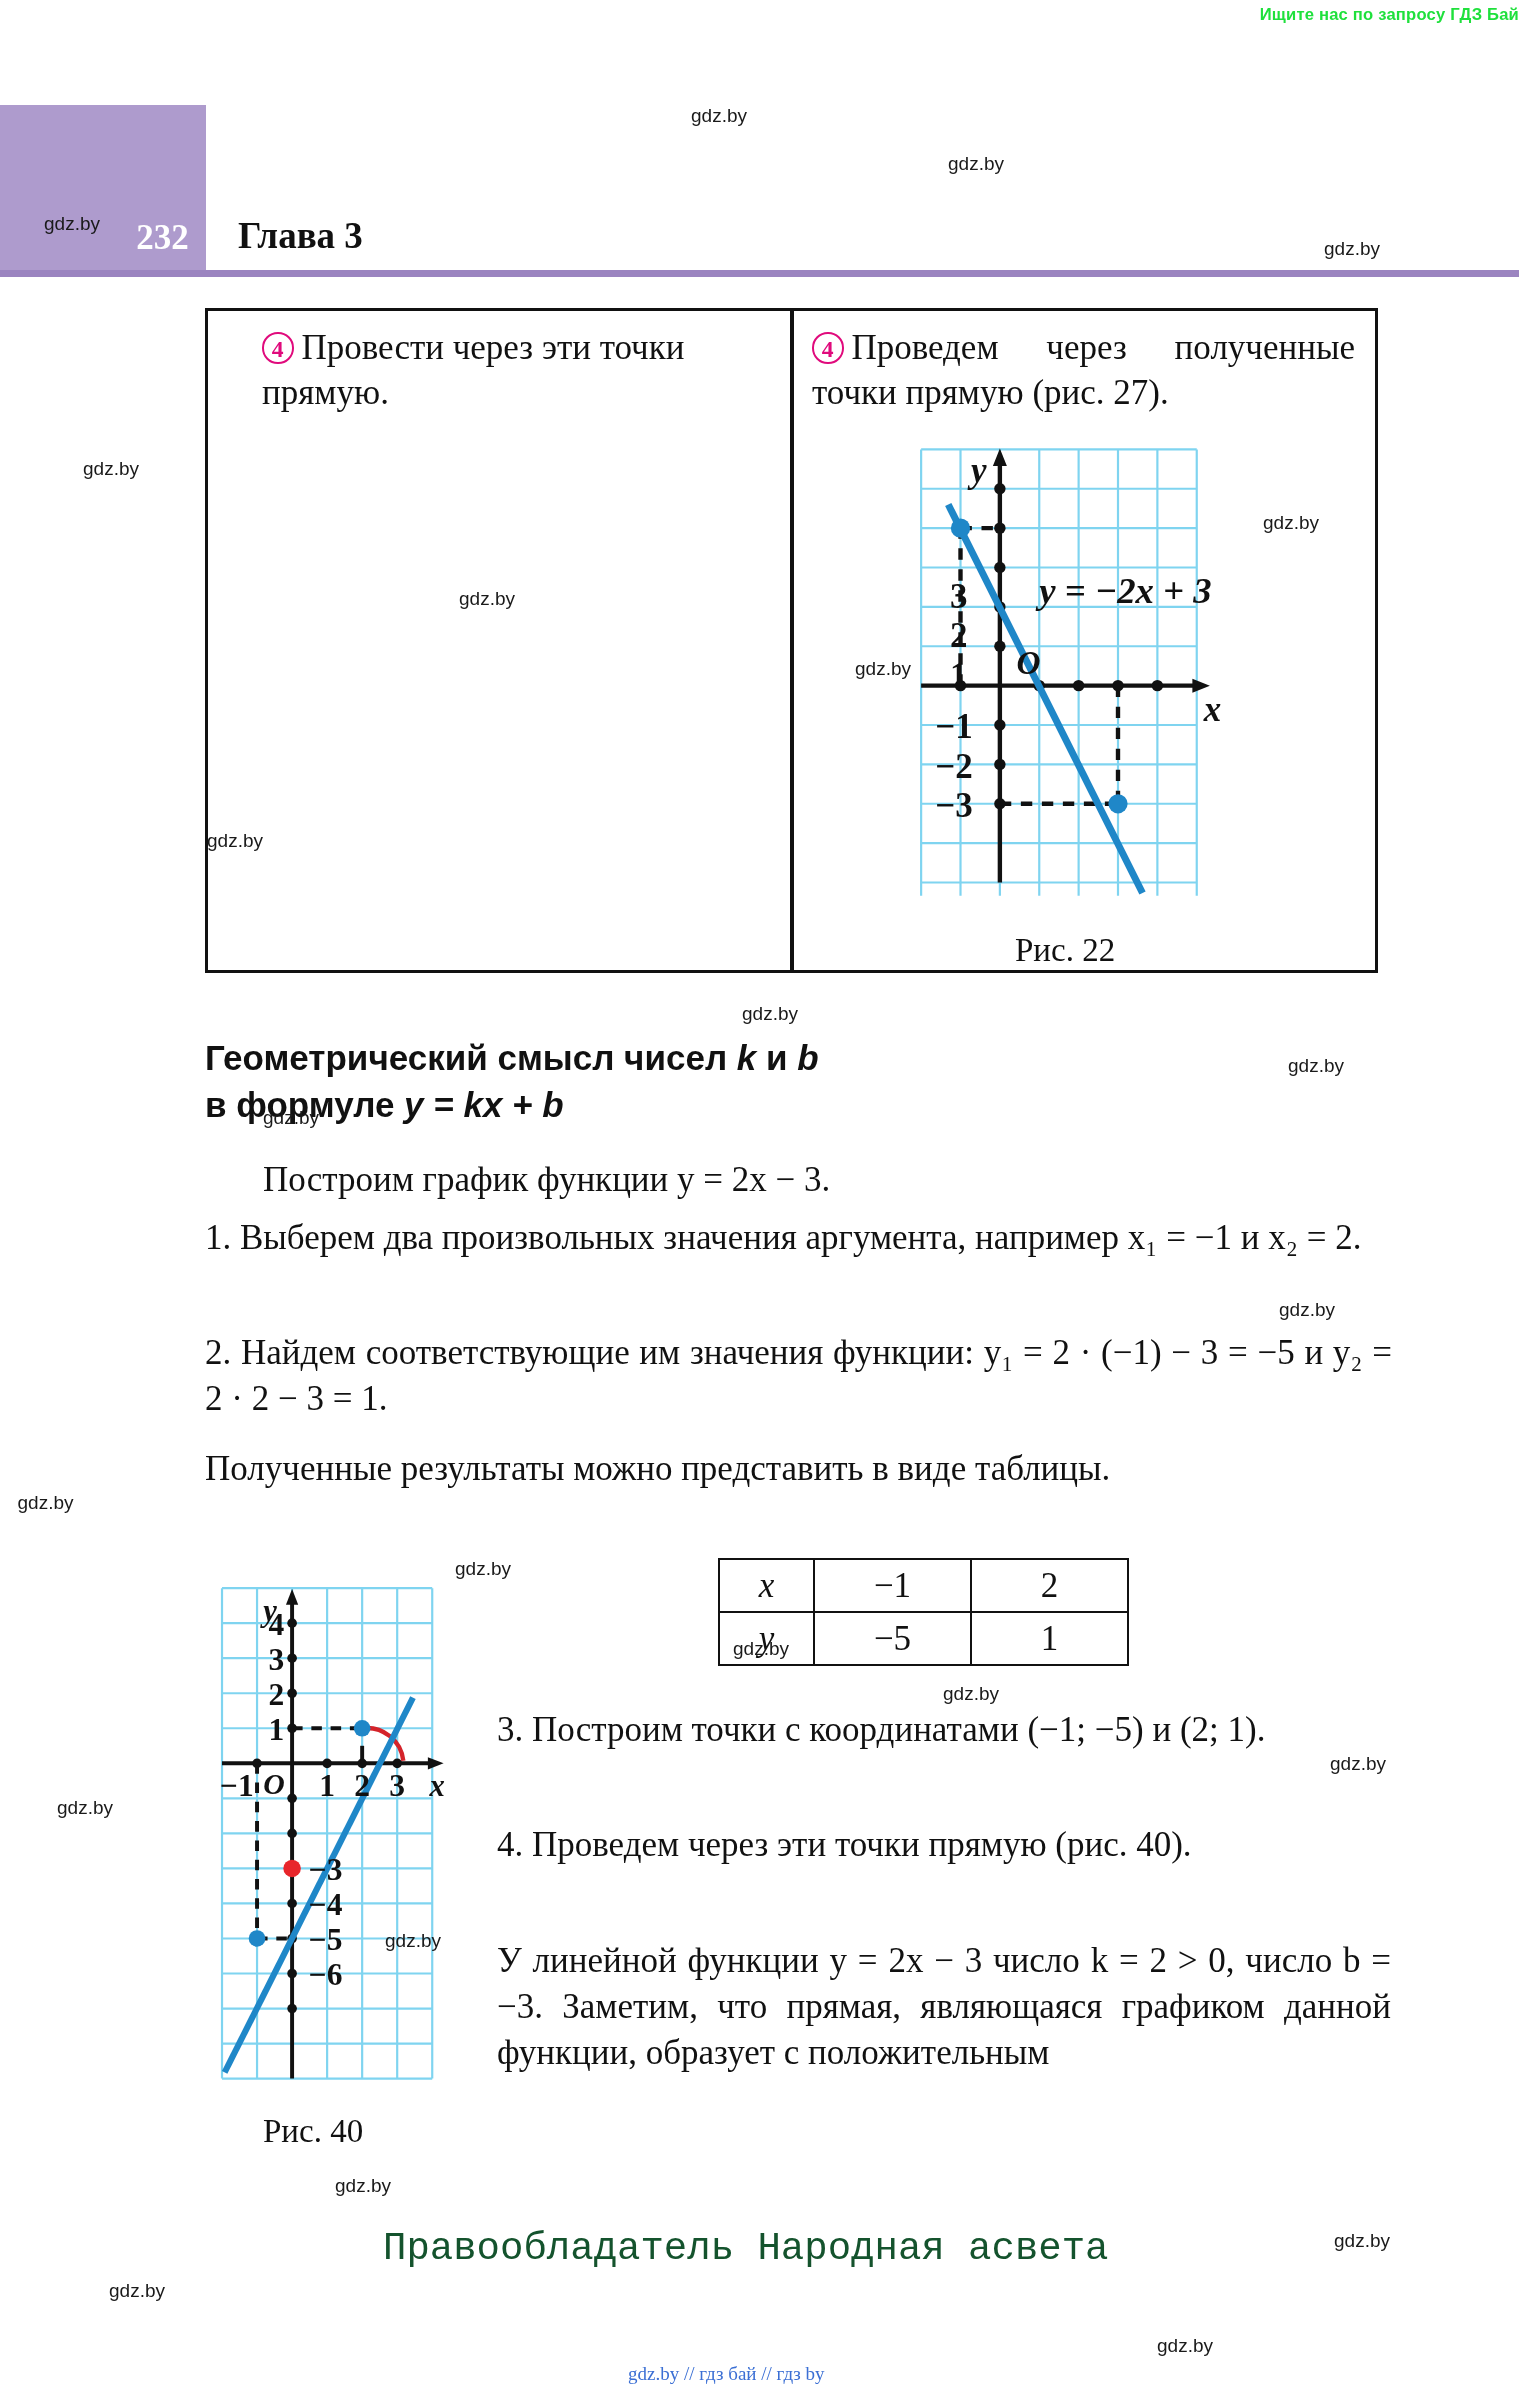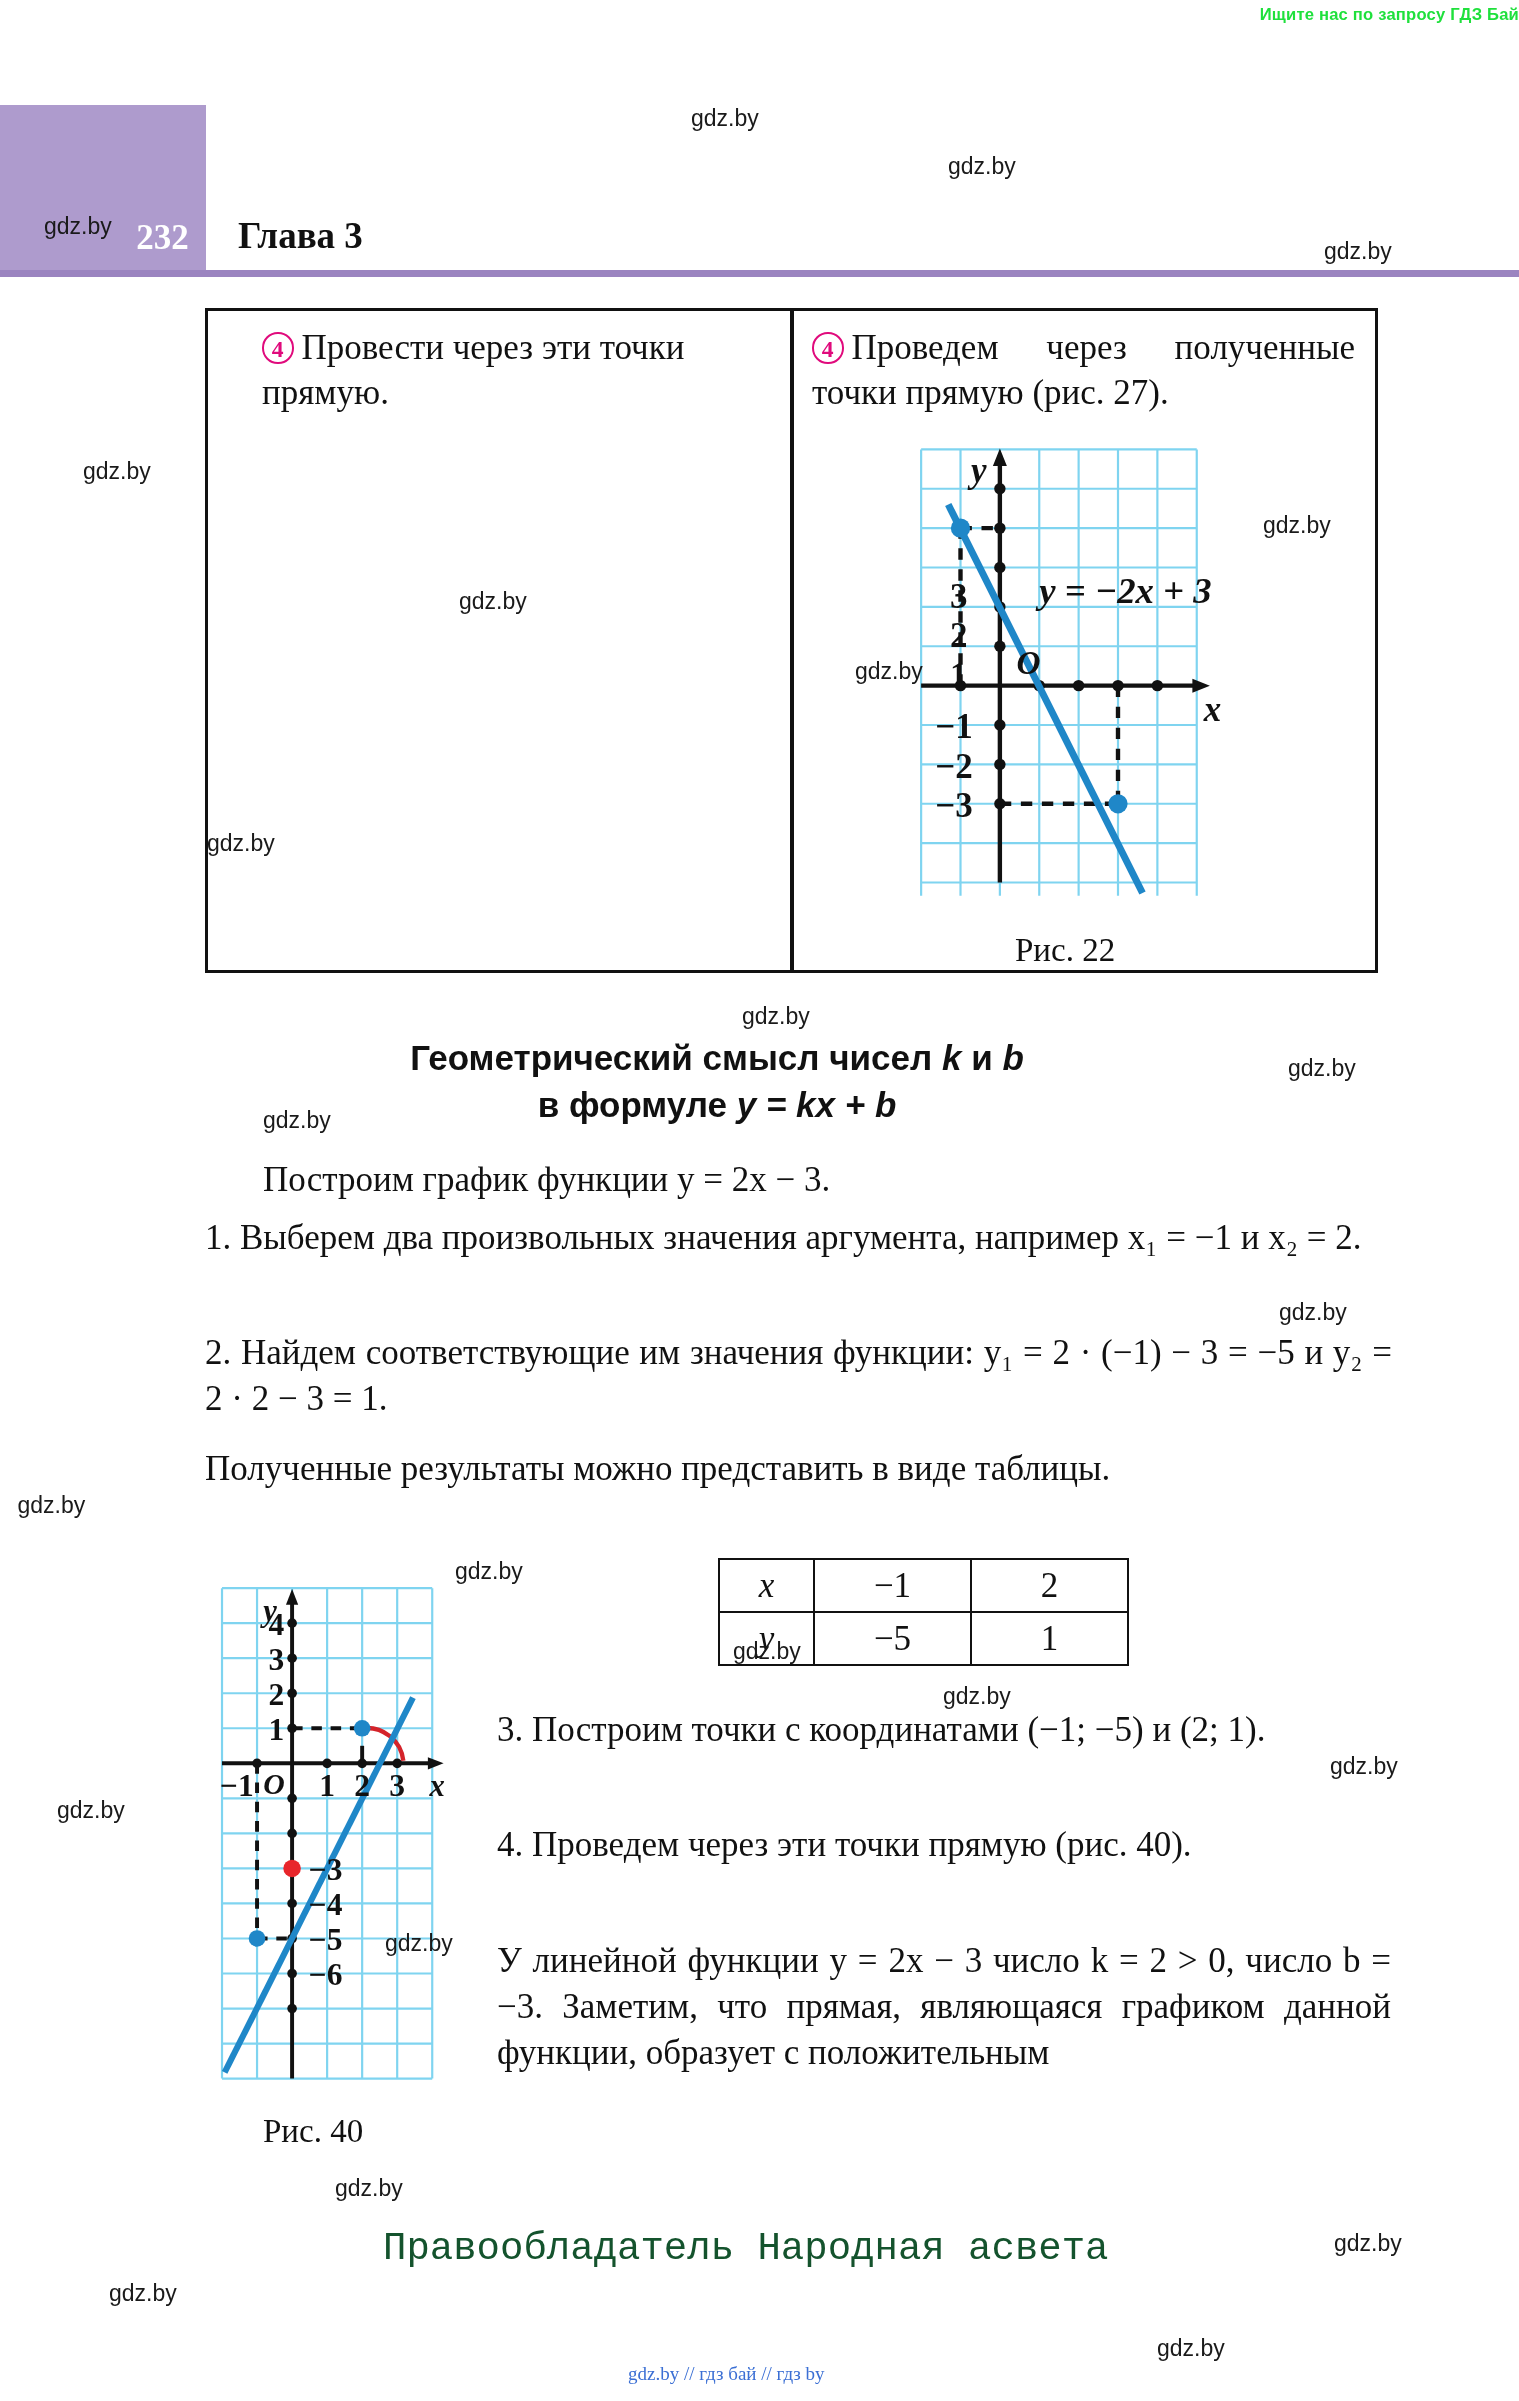--- a/index.html
+++ b/index.html
@@ -54,21 +54,21 @@
   }
 
   .fig-caption{
     position:absolute;font-size:33px;color:#111;font-family:"Liberation Serif", serif;
   }
   #cap39{left:1015px;top:932px;}
   #cap40{left:263px;top:2113px;}
 
   
   .heading{
-    position:absolute;left:205px;top:1034px;width:1024px;text-align:center;
+    position:absolute;left:205px;top:1034px;width:1024px;text-align:left;
     font-family:"Liberation Sans", sans-serif;font-weight:bold;font-size:35px;
     color:#111;line-height:1.35;
   }
   .heading em{font-style:italic;}
 
   
   .para{
     position:absolute;font-size:35px;line-height:1.32;color:#111;
     font-family:"Liberation Serif", serif;text-align:justify;
   }
@@ -87,21 +87,21 @@
   .vtable td{
     border:2.6px solid #111;font-size:35px;text-align:center;color:#111;
     font-family:"Liberation Serif", serif;height:49px;
   }
   .vtable td.hdr{width:91px;font-style:italic;}
   .vtable td.val{width:153px;}
 
   
   .wm{
     position:absolute;font-family:"Liberation Sans", sans-serif;
-    font-size:23px;color:#1a1a1a;white-space:nowrap;
+    font-size:19px;color:#1a1a1a;white-space:nowrap;
   }
   .wm-pink{
     position:absolute;font-family:Liberation Mono, monospace;
     font-size:39px;color:#14532d;white-space:nowrap;
   }
   .wm-blue{
     position:absolute;font-family:"Liberation Sans", sans-serif;
     font-size:19px;color:#3b6fd4;white-space:nowrap;
   }
 

